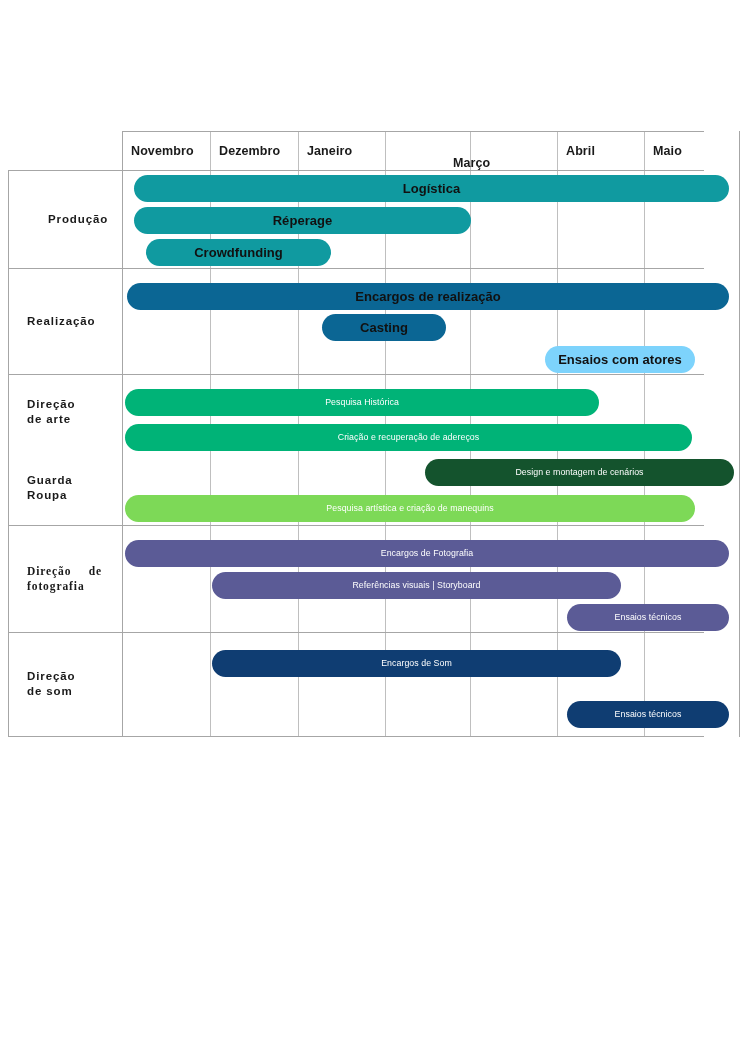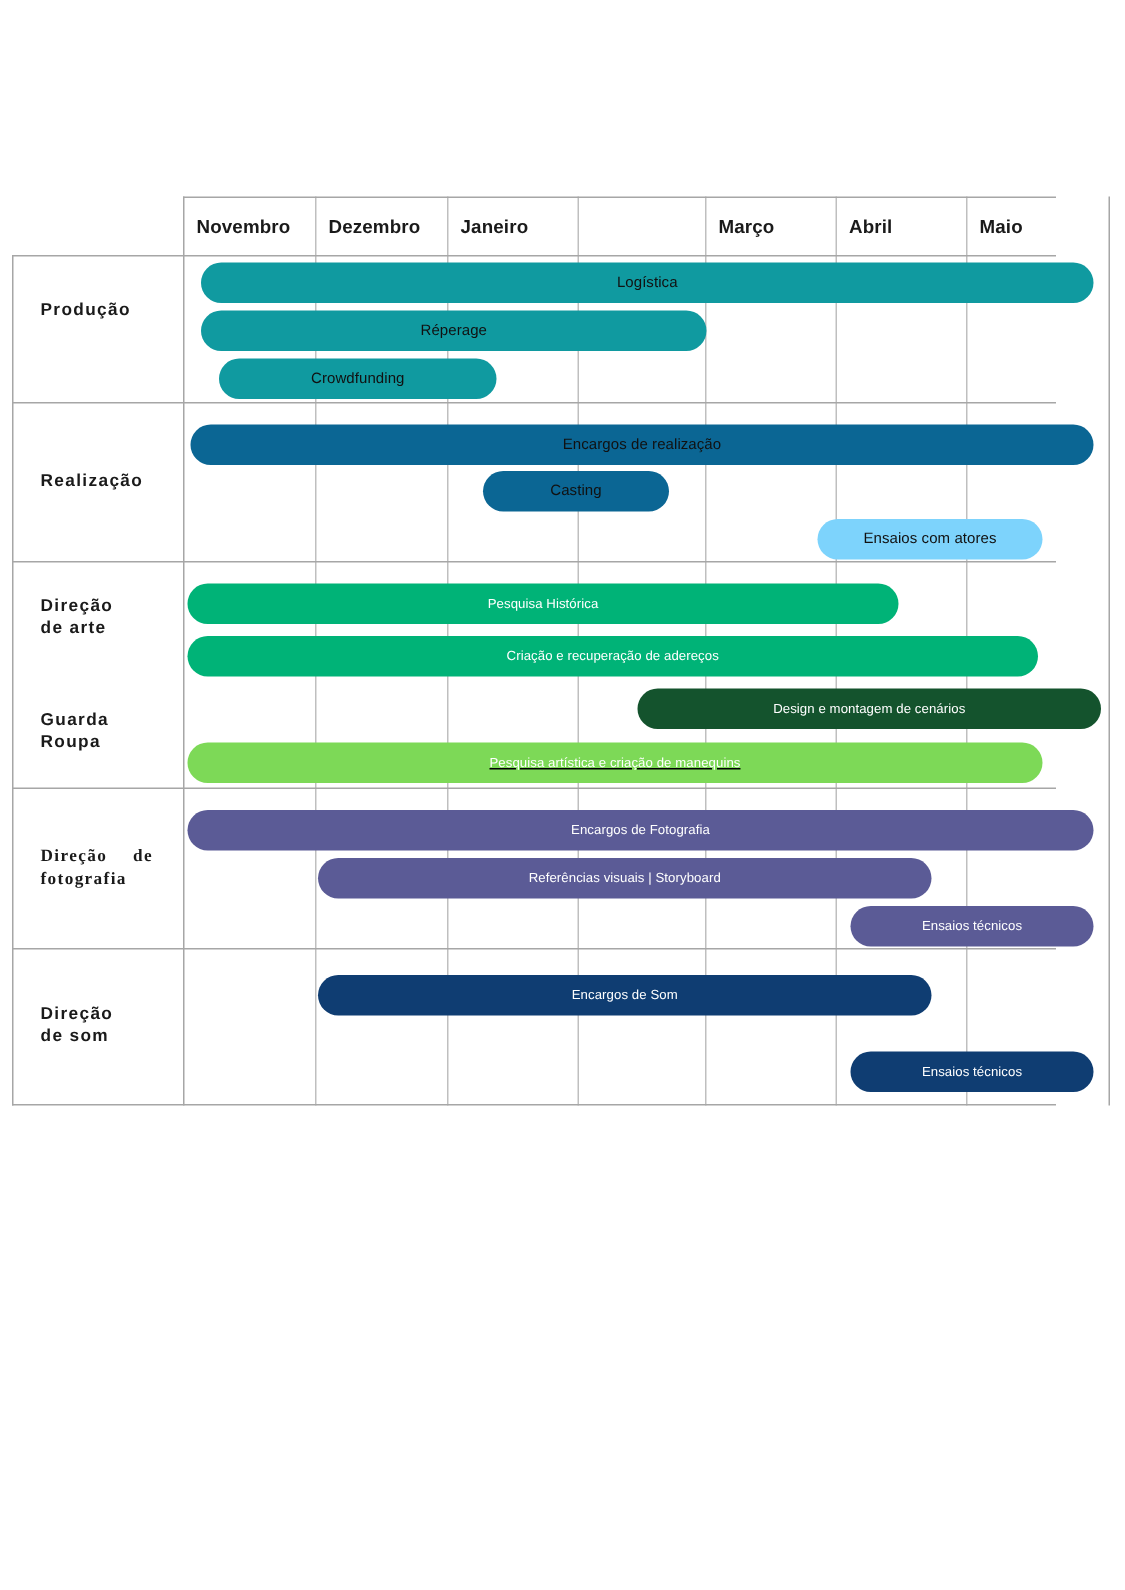--- a/index.html
+++ b/index.html
@@ -103,22 +103,22 @@
   
   .bar {
     position: absolute;
     border-radius: 999px;
     display: flex;
     align-items: center;
     justify-content: center;
     box-sizing: border-box;
   }
   .bar span {
-    font-size: 10px;
-    font-weight: normal;
+    font-size: 13px;
+    font-weight: bold;
     letter-spacing: 0.05px;
     white-space: nowrap;
     line-height: 1;
   }
   .bar.light-text span { color: #ffffff; font-weight: normal; font-size: 8.8px; }
   .bar.dark-text  span { color: #111111; }
 </style>
 </head>
 <body>
 
@@ -148,33 +148,33 @@
   <div class="header-layer">
     <div class="hdr-cell" style="left:114px;width:88px;">
         <span>Novembro</span>
       </div>
     <div class="hdr-cell" style="left:202px;width:88px;">
         <span>Dezembro</span>
       </div>
     <div class="hdr-cell" style="left:290px;width:87px;">
         <span>Janeiro</span>
       </div>
-    <div class="hdr-cell" style="left:462px;width:87px;">
+    <div class="hdr-cell" style="left:436px;width:87px;align-items:flex-end;">
         <span>Março</span>
       </div>
     <div class="hdr-cell" style="left:549px;width:87px;">
         <span>Abril</span>
       </div>
     <div class="hdr-cell" style="left:636px;width:95px;">
         <span>Maio</span>
       </div>
   </div>
 
   <div class="labels-layer">
-    <div class="row-label" style="top:27px;height:98px;">
+    <div class="row-label" style="top:39px;height:98px;margin-left:21px;">
       <span>Produção</span>
     </div>
 
     <div class="row-label" style="top:137px;height:106px;">
       <span>Realização</span>
     </div>
 
     <div class="row-label" style="top:243px;height:76px;">
       <div>
         <div>Direção</div>
@@ -229,21 +229,21 @@
     <div class="bar light-text" style="left:117px;top:258px;width:474px;height:27px;background:#00B377;">
       <span>Pesquisa Histórica</span>
     </div>
     <div class="bar light-text" style="left:117px;top:293px;width:567px;height:27px;background:#00B377;">
       <span>Criação e recuperação de adereços</span>
     </div>
     <div class="bar light-text" style="left:417px;top:328px;width:309px;height:27px;background:#14532d;">
       <span>Design e montagem de cenários</span>
     </div>
 
-    <div class="bar light-text" style="left:117px;top:364px;width:570px;height:27px;background:#7DD957;text-decoration:underline;">
+    <div class="bar light-text" style="left:117px;top:364px;width:570px;height:27px;background:#7DD957;">
       <span>Pesquisa artística e criação de manequins</span>
     </div>
 
     <div class="bar light-text" style="left:117px;top:409px;width:604px;height:27px;background:#5B5B96;">
       <span>Encargos de Fotografia</span>
     </div>
     <div class="bar light-text" style="left:204px;top:441px;width:409px;height:27px;background:#5B5B96;">
       <span>Referências visuais | Storyboard</span>
     </div>
     <div class="bar light-text" style="left:559px;top:473px;width:162px;height:27px;background:#5B5B96;">

